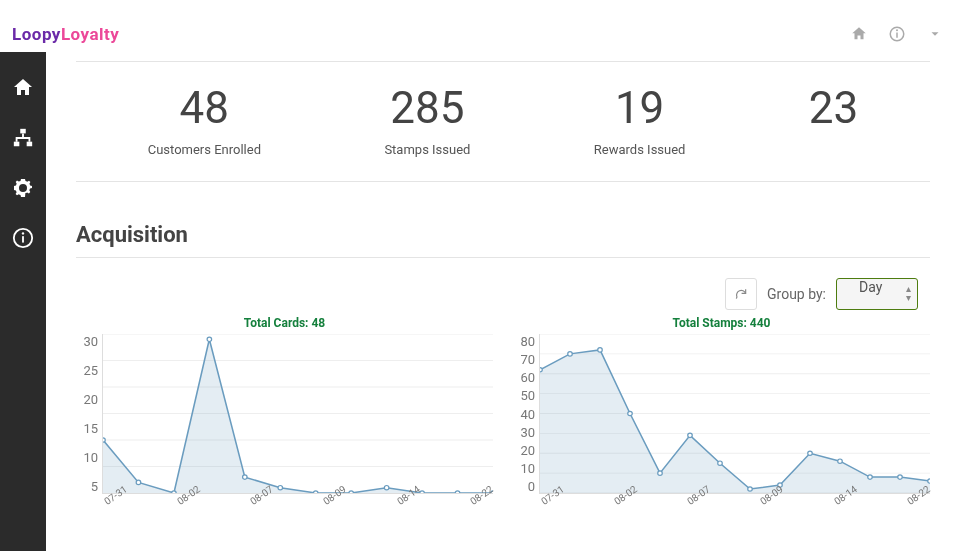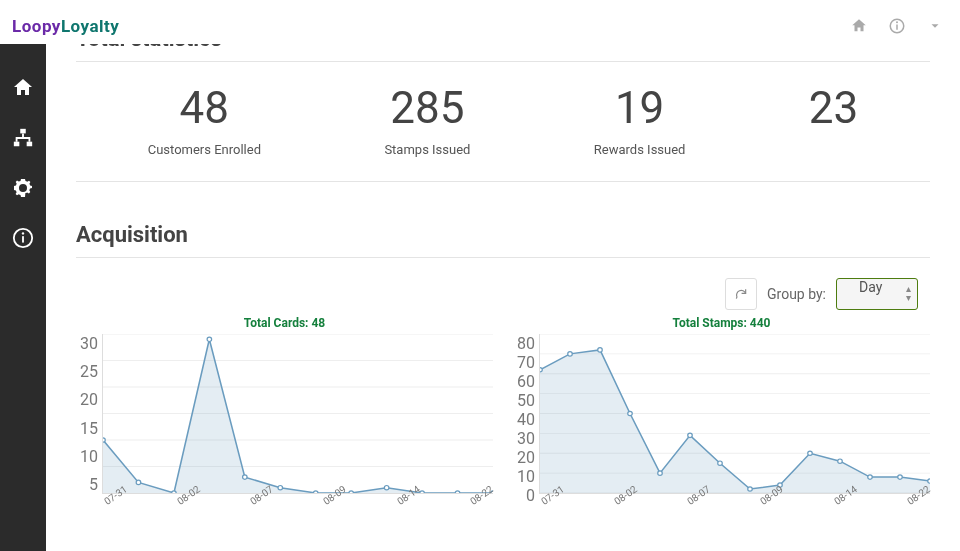--- a/index.html
+++ b/index.html
@@ -1,39 +1,39 @@
 <!DOCTYPE html>
 <html><head>
 <meta charset="utf-8">
 <style>
   html,body{margin:0;padding:0;font-family:-apple-system,BlinkMacSystemFont,"Segoe UI",Roboto,sans-serif;color:#333;background:#fff}
-  .topbar{position:fixed;top:0;left:0;right:0;height:36px;display:flex;align-items:center;padding:8px 16px 0 12px;z-index:20;background:#fff}
+  .topbar{position:fixed;top:0;left:0;right:0;height:36px;display:flex;align-items:center;padding:16px 16px 0 12px;z-index:20;background:#fff}
   .logo{height:36px;display:flex;align-items:center;font-weight:700;font-size:17px;letter-spacing:.5px}
   .logo .l1{color:#6b2aa8}
-  .logo .l2{color:#0f766e}
+  .logo .l2{color:#ec4899}
   .tb-right{margin-left:auto;display:flex;gap:20px;align-items:center;color:#999}
   .tb-icon{width:18px;height:18px;display:inline-flex;align-items:center;justify-content:center;cursor:pointer}
   .sidebar{position:fixed;top:36px;left:0;width:46px;bottom:0;background:#2b2b2b;display:flex;flex-direction:column;align-items:center;padding-top:40px;gap:26px;z-index:10}
   .side-icon{width:24px;height:24px;color:#fff;display:flex;align-items:center;justify-content:center;cursor:pointer}
   .content{margin-left:46px;padding:22px 30px 0 30px}
   .section-title{font-size:22px;color:#444;margin:4px 0 10px}
   .rule{border:none;border-bottom:1px solid #e4e4e4;margin:10px 0 20px}
   .stats-row{display:flex;justify-content:space-around;text-align:center;padding:0 10px}
   .stat .num{font-size:44px;color:#444;font-weight:400}
   .stat .lbl{font-size:13px;color:#555;margin-top:8px}
   .acq-head{display:flex;align-items:center;gap:10px;justify-content:flex-end;margin:10px 12px 6px}
   .refresh-btn{width:30px;height:30px;border:1px solid #ddd;border-radius:3px;display:flex;align-items:center;justify-content:center;color:#888;cursor:pointer}
   .groupby-label{color:#666;font-size:14px}
   .groupby-select{width:58px;height:30px;border:1px solid #4d7c0f;border-radius:3px;background:#f5f5f5;font-size:14px;color:#555;padding-left:22px;position:relative}
   .select-arrows{position:absolute;right:6px;top:5px;font-size:10px;color:#888;line-height:9px}
   .charts{display:flex;gap:20px;margin-top:4px}
   .chart-wrap{flex:1;min-width:0;position:relative}
   .chart-title{text-align:center;font-size:12px;font-weight:700;color:#15803d;margin-bottom:4px}
   .chart-area{position:relative;height:160px;display:flex}
-  .yaxis{display:flex;flex-direction:column;justify-content:space-between;align-items:flex-end;width:26px;font-size:16px;color:#777;height:100%;padding-right:4px;box-sizing:border-box}
+  .yaxis{display:flex;flex-direction:column;justify-content:space-between;align-items:flex-end;width:26px;font-size:13px;color:#777;height:100%;padding-right:4px;box-sizing:border-box}
   .plot{flex:1;position:relative;border-left:1px solid #ddd;border-bottom:1px solid #ddd}
   .plot svg{position:absolute;inset:0;width:100%;height:100%}
   .xaxis{display:flex;justify-content:space-between;font-size:10px;color:#777;margin-left:26px;margin-top:4px}
   .xaxis span{transform:rotate(-35deg);transform-origin:left top;white-space:nowrap}
   .grid line{stroke:#eee;stroke-width:1}
 </style>
 </head>
 <body>
 
 <div class="topbar">

